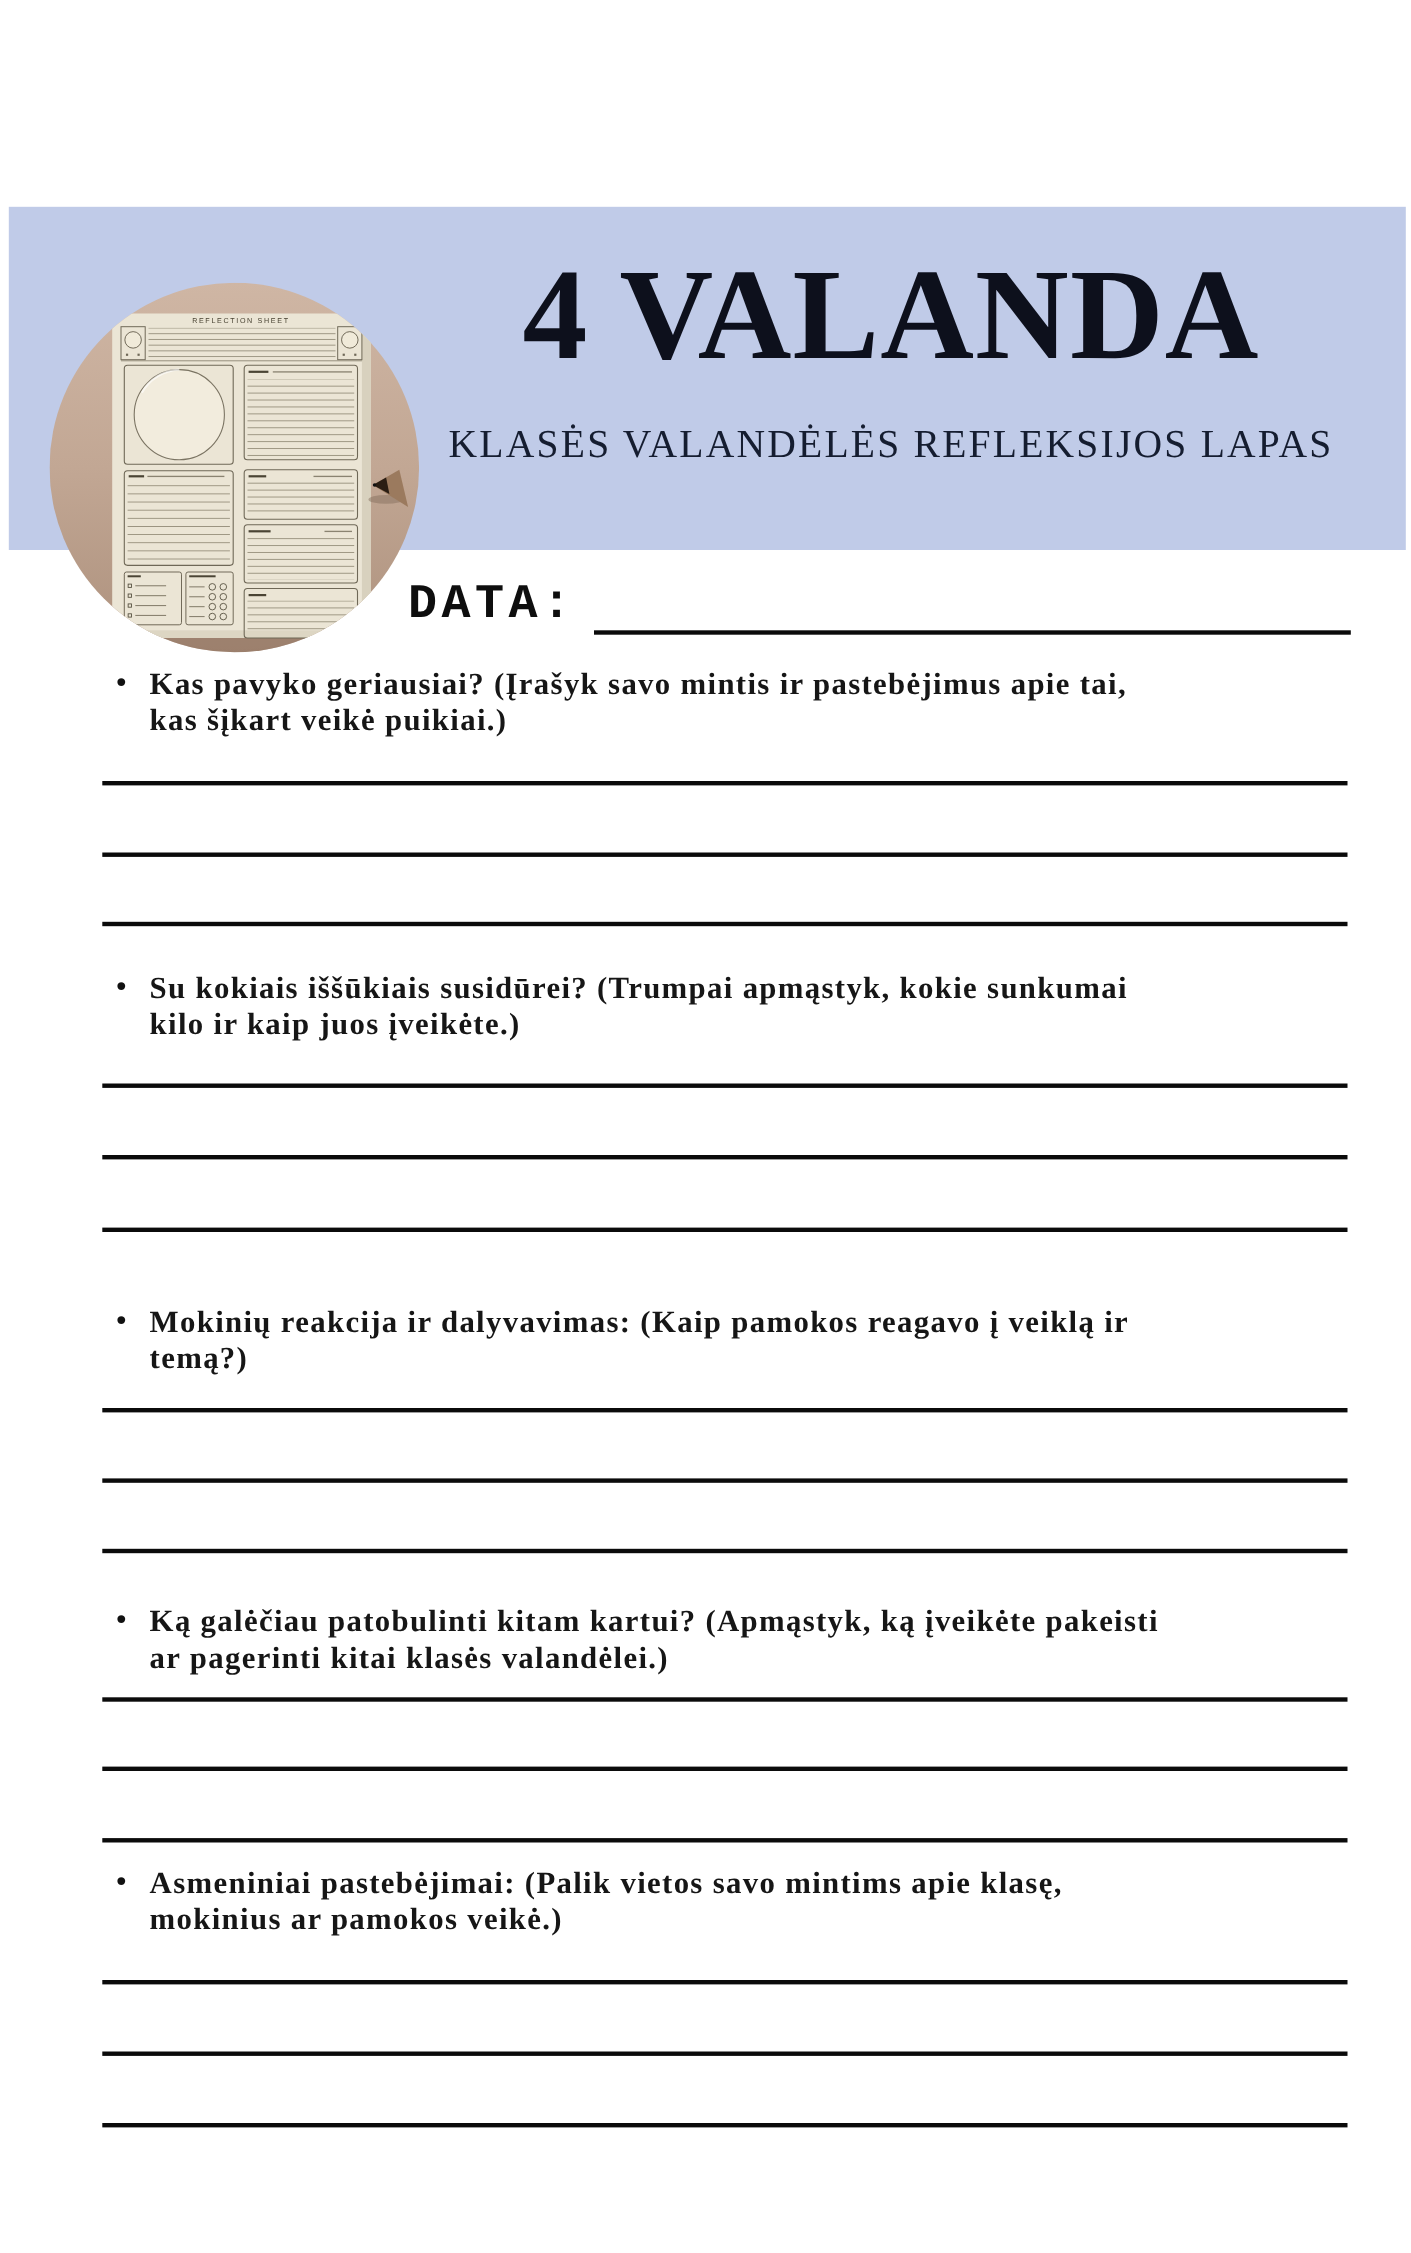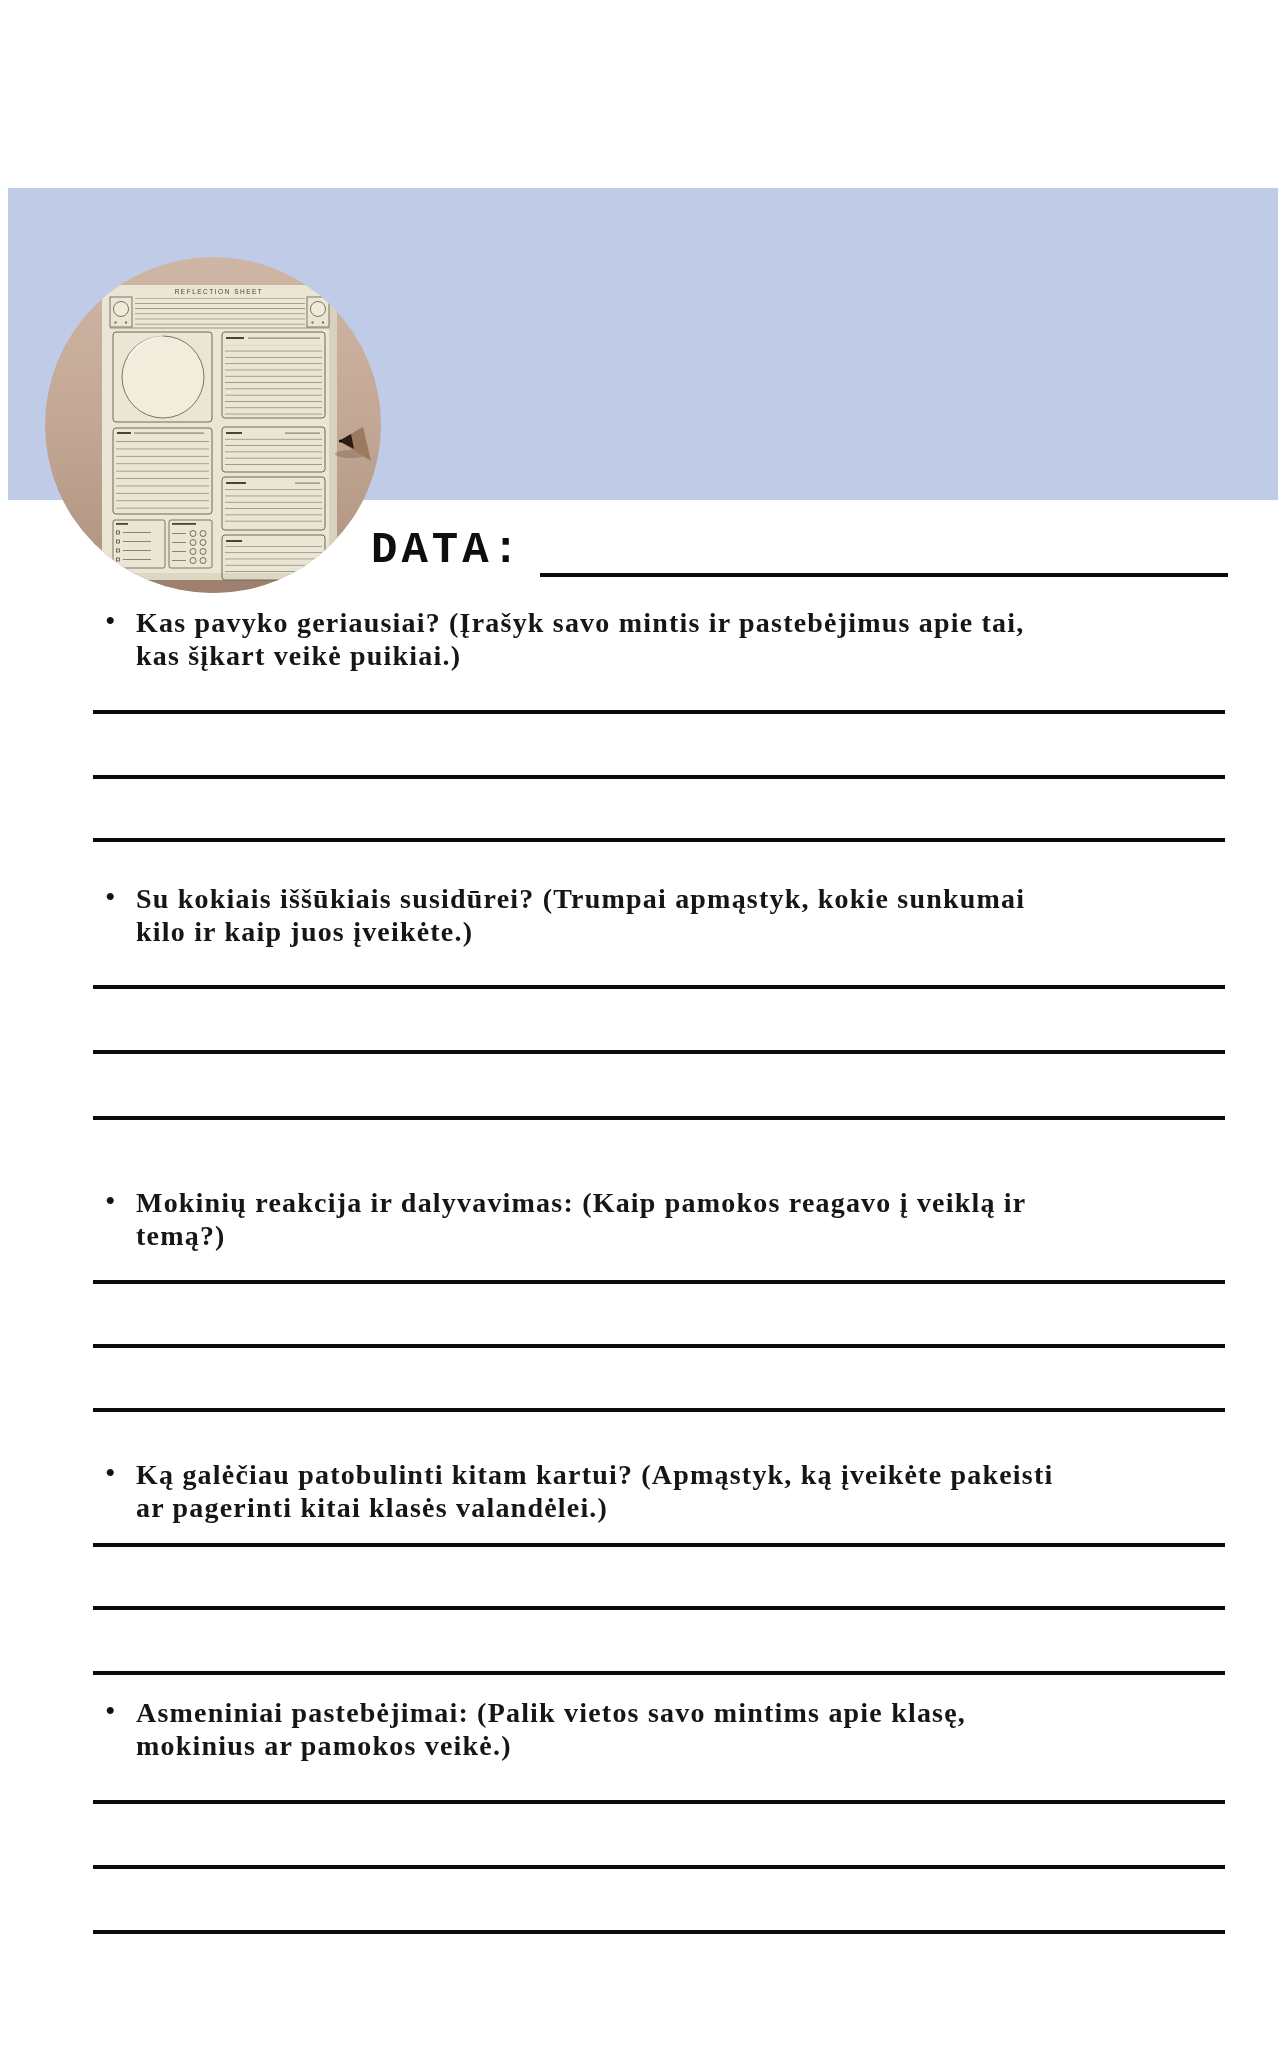--- a/index.html
+++ b/index.html
@@ -142,20 +142,22 @@
           <polygon points="294,184 318,170 326,204" fill="#9b7a5e"></polygon>
           <polygon points="294,184 306,177 309,192" fill="#2a1d13"></polygon>
           <circle cx="295.5" cy="184" r="1.6" fill="#111111"></circle>
         </g>
 
         <rect width="336" height="336" fill="url(#vig)"></rect>
       </g>
     </svg>
   </div>
 
+  <h1 class="title">4 VALANDA</h1>
+  <div class="subtitle">KLASĖS VALANDĖLĖS REFLEKSIJOS LAPAS</div>
 
   <span class="date-label">DATA:</span>
   <div class="date-line"></div>
 
   <div class="q" style="top:606px">
     <span class="dot">•</span>
     <p class="qtext">Kas pavyko geriausiai? (Įrašyk savo mintis ir pastebėjimus apie tai,
 kas šįkart veikė puikiai.)</p>
   </div>
   <div class="rule" style="top:710px"></div>

